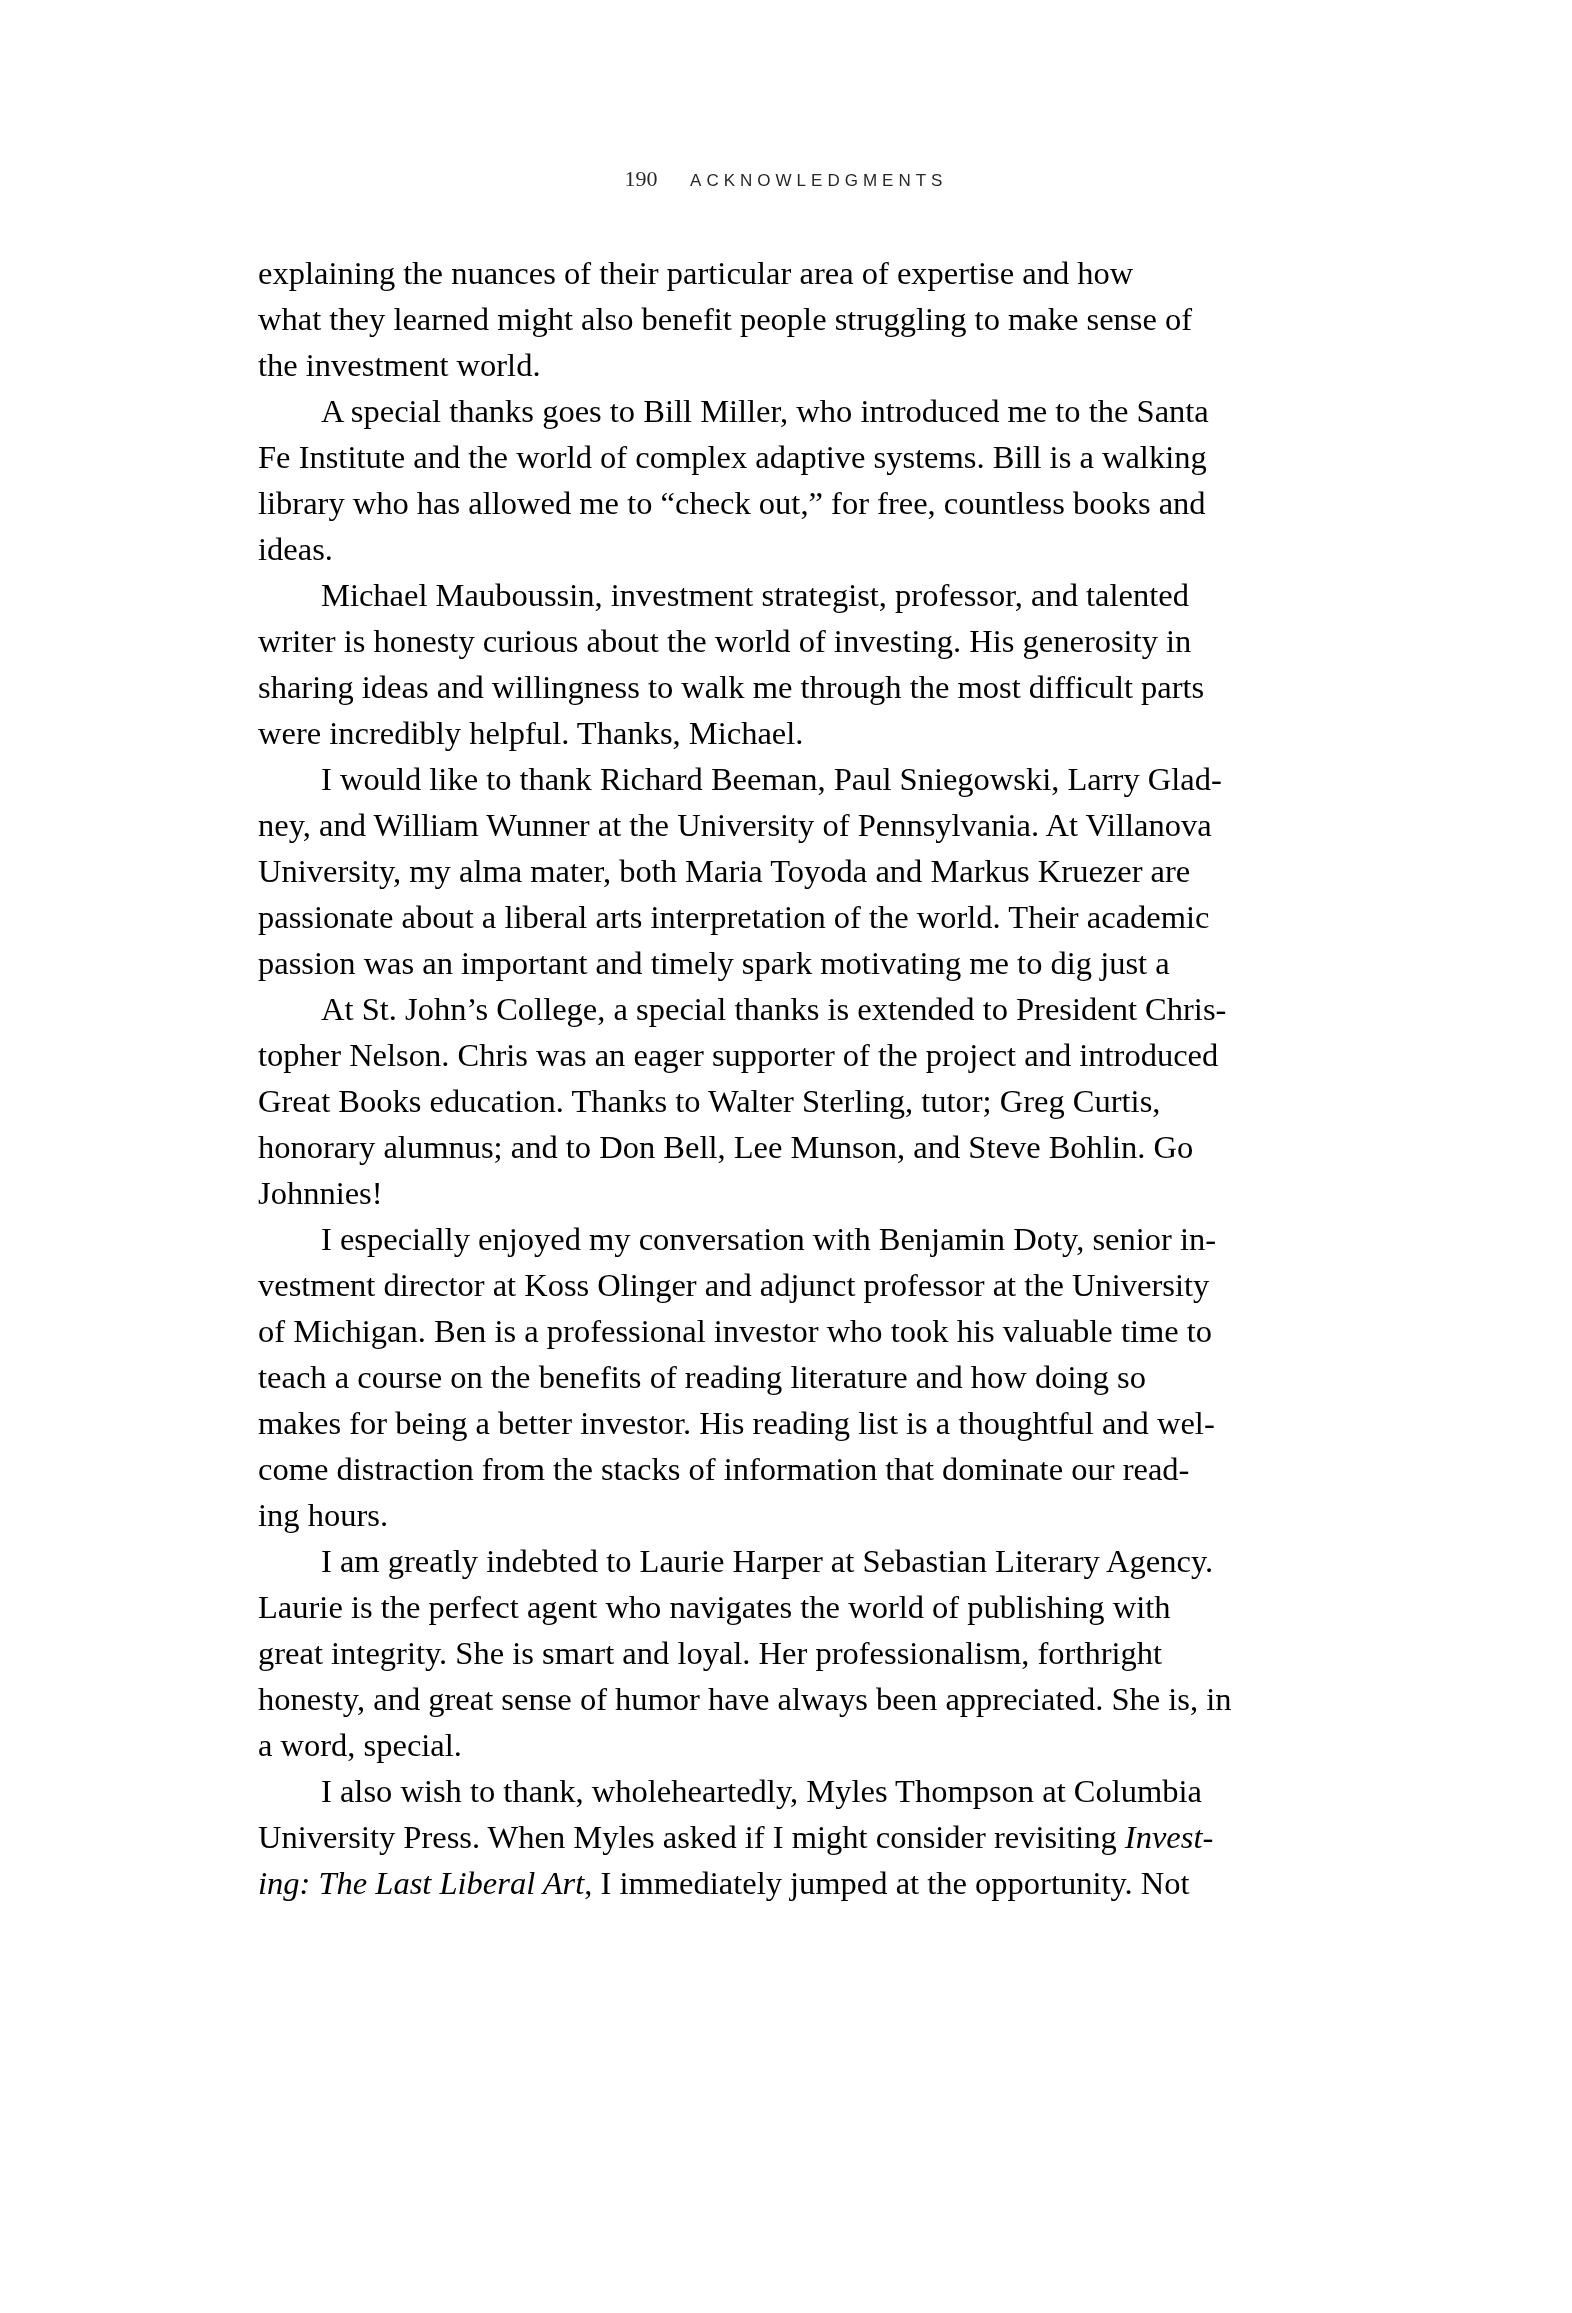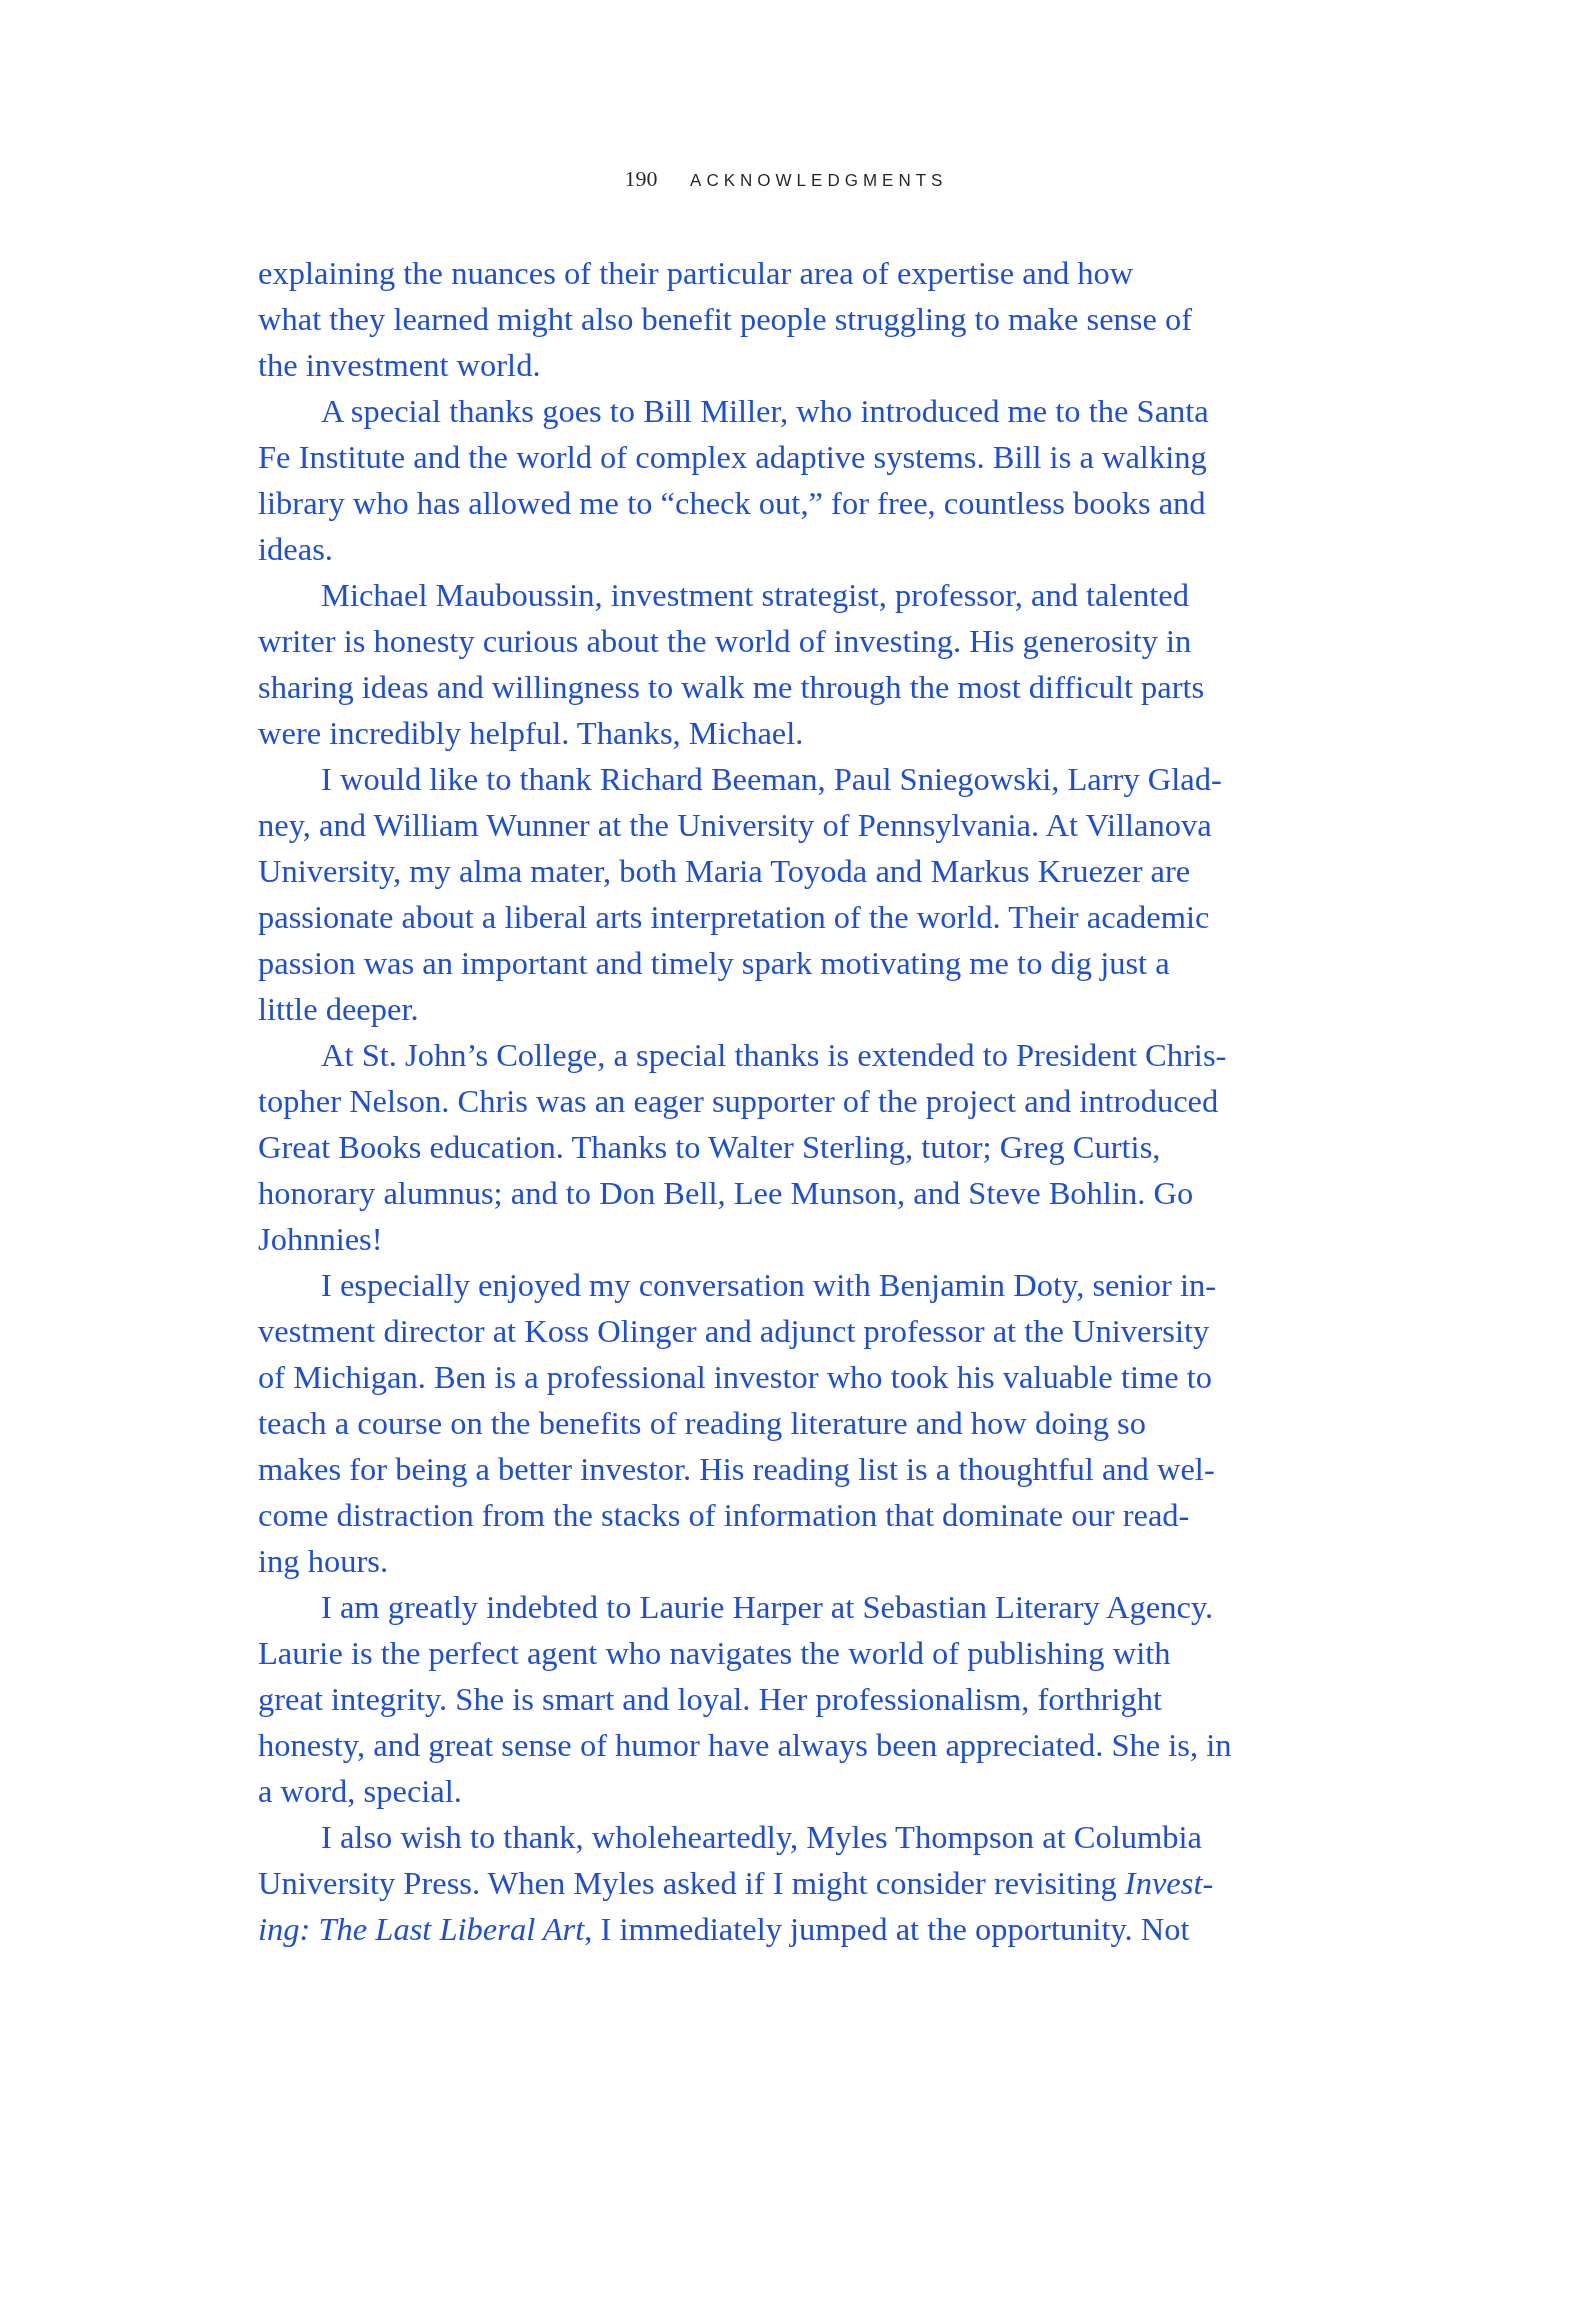--- a/index.html
+++ b/index.html
@@ -13,21 +13,21 @@
     font-family: "Liberation Serif", serif; font-size: 22px;
     display: inline-block; margin-right: 32.5px; vertical-align: baseline;
   }
   .head-title {
     font-family: "Liberation Sans", sans-serif; font-size: 17px;
     letter-spacing: 5px; display: inline-block; vertical-align: baseline;
   }
   .body-text {
     position: absolute; left: 258px; top: 250px; width: 1069px;
     font-family: "Liberation Serif", serif; font-size: 32.5px;
-    color: #1d4ed8;
+    color: #000000;
   }
   .line {
     height: 46px; line-height: 46px; white-space: nowrap;
     text-align: justify; text-align-last: justify;
     overflow: visible;
   }
   .line.last { text-align: left; text-align-last: left; }
   .line.indent { padding-left: 63px; }
   .it { font-style: italic; }
 </style>
@@ -61,21 +61,20 @@
       <div class="line" style="word-spacing: 0px; text-align: left; text-align-last: left;">sharing ideas and willingness to walk me through the most difficult parts</div>
       <div class="line last">were incredibly helpful. Thanks, Michael.</div>
     </div>
 
     <div>
       <div class="line indent" style="word-spacing: 0px; text-align: left; text-align-last: left;">I would like to thank Richard Beeman, Paul Sniegowski, Larry Glad-</div>
       <div class="line" style="word-spacing: 0px; text-align: left; text-align-last: left;">ney, and William Wunner at the University of Pennsylvania. At Villanova</div>
       <div class="line" style="word-spacing: 0px; text-align: left; text-align-last: left;">University, my alma mater, both Maria Toyoda and Markus Kruezer are</div>
       <div class="line" style="word-spacing: 0px; text-align: left; text-align-last: left;">passionate about a liberal arts interpretation of the world. Their academic</div>
       <div class="line" style="word-spacing: 0px; text-align: left; text-align-last: left;">passion was an important and timely spark motivating me to dig just a</div>
-      <div class="line last">little deeper.</div>
     </div>
 
     <div>
       <div class="line indent" style="word-spacing: 0px; text-align: left; text-align-last: left;">At St. John’s College, a special thanks is extended to President Chris-</div>
       <div class="line" style="word-spacing: 0px; text-align: left; text-align-last: left;">topher Nelson. Chris was an eager supporter of the project and introduced</div>
       <div class="line" style="word-spacing: 0px; text-align: center; text-align-last: left;">Great Books education. Thanks to Walter Sterling, tutor; Greg Curtis,</div>
       <div class="line" style="word-spacing: 0px; text-align: left; text-align-last: left;">honorary alumnus; and to Don Bell, Lee Munson, and Steve Bohlin. Go</div>
       <div class="line last">Johnnies!</div>
     </div>
 

